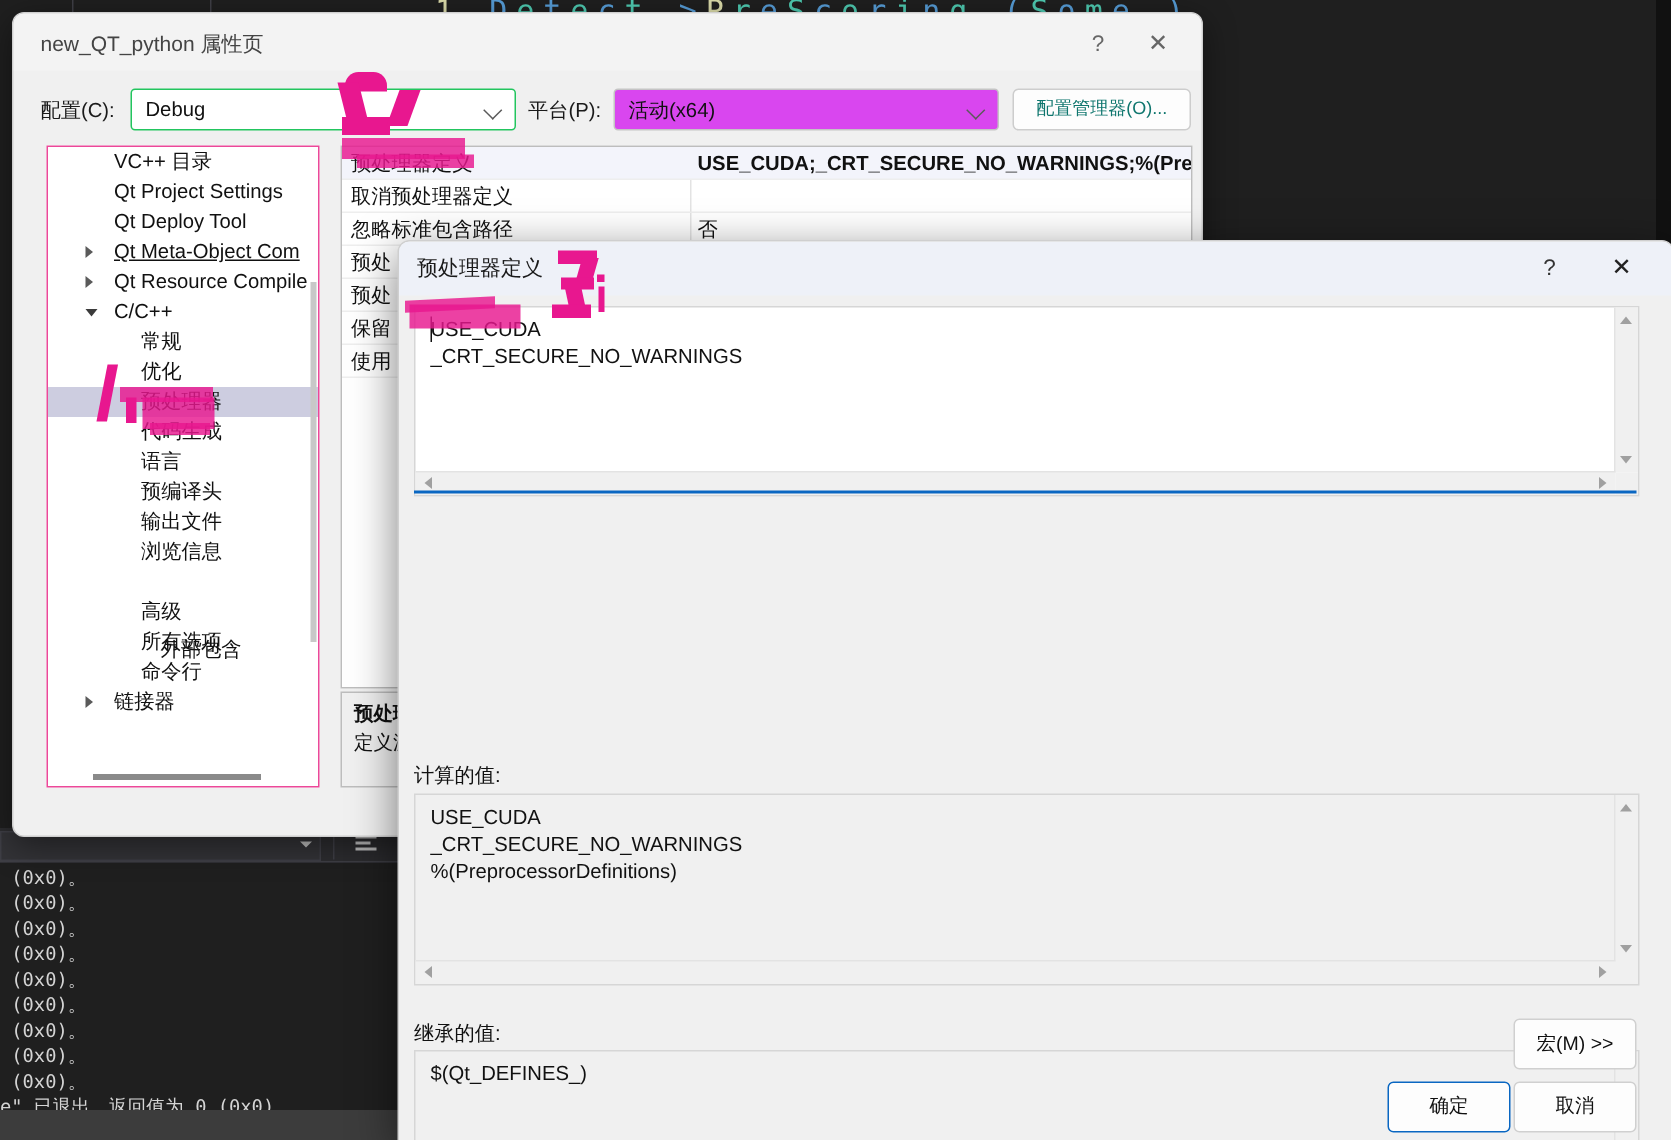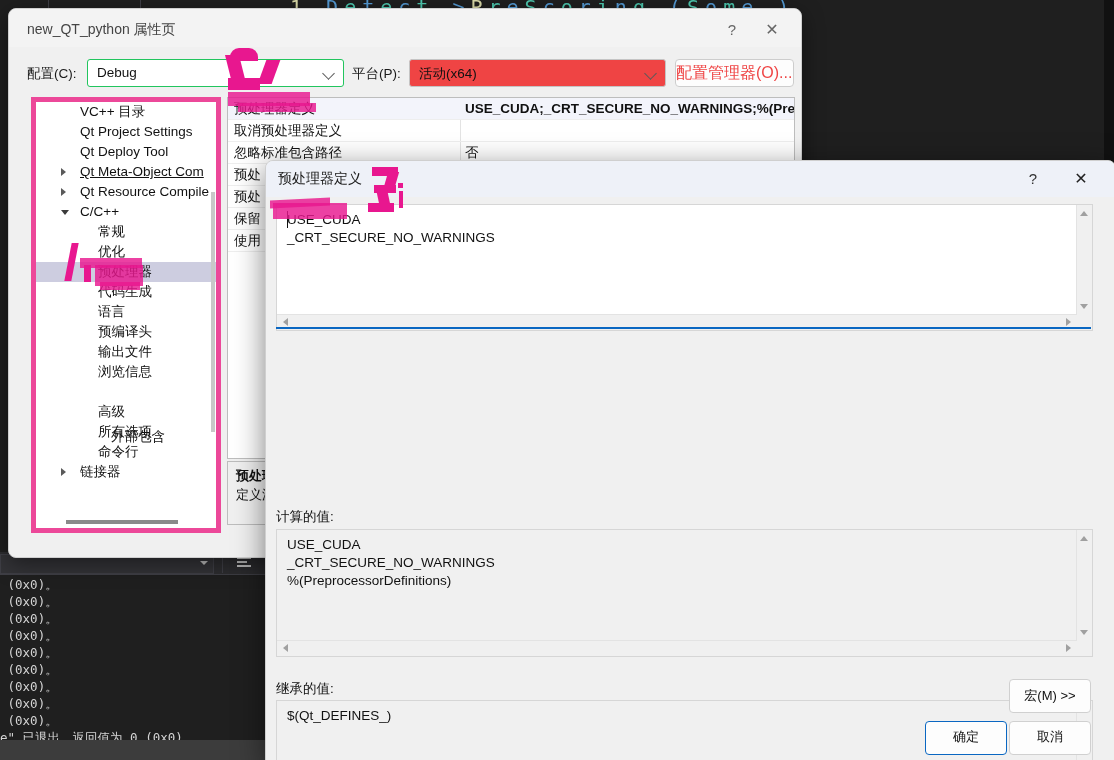--- a/index.html
+++ b/index.html
@@ -48,28 +48,28 @@
   #dlg1-title{position:absolute;left:18px;top:12px;font-size:14px;color:#444;}
   #dlg1-help{position:absolute;left:708px;top:9px;width:30px;height:24px;font-size:15px;color:#666;text-align:center;line-height:24px;cursor:default;}
   #dlg1-close{position:absolute;left:748px;top:9px;width:30px;height:24px;text-align:center;line-height:24px;font-size:16px;color:#666;cursor:default;}
 
   #dlg1-row-config{position:absolute;left:0;top:38px;width:792px;height:44px;}
   .lbl{font-size:13.5px;color:#1a1a1a;}
   #cfg-label{position:absolute;left:18px;top:18px;}
   #cfg-combo{position:absolute;left:78px;top:12px;width:255px;height:26px;background:#fff;border:1px solid #22c55e;border-radius:3px;}
   #cfg-combo .val{position:absolute;left:9px;top:5px;font-size:13.5px;color:#111;}
   #plat-label{position:absolute;left:343px;top:18px;}
-  #plat-combo{position:absolute;left:400px;top:12px;width:255px;height:26px;background:#ef4444;border:1px solid #c4c4c4;border-radius:3px;}
+  #plat-combo{position:absolute;left:400px;top:12px;width:255px;height:26px;background:#d946ef;border:1px solid #c4c4c4;border-radius:3px;}
   #plat-combo .val{position:absolute;left:9px;top:5px;font-size:13.5px;color:#111;}
   .chev{position:absolute;right:10px;top:9px;width:8px;height:8px;border-right:1.3px solid #5a5a5a;border-bottom:1.3px solid #5a5a5a;transform:rotate(45deg);}
   #cfgmgr-btn{position:absolute;left:666px;top:12px;width:117px;height:26px;background:#fdfdfd;border:1px solid #cdcdcd;border-radius:4px;
-      font-size:16px;color:#ef4444;line-height:25px;cursor:default;}
-
-  
-  #dlg1-tree{position:absolute;left:22px;top:88px;width:180px;height:426px;background:#fff;border:5px solid #ec4899;overflow:hidden;}
+      font-size:12px;color:#0f766e;text-align:center;line-height:25px;cursor:default;}
+
+  
+  #dlg1-tree{position:absolute;left:22px;top:88px;width:180px;height:426px;background:#fff;border:1px solid #ec4899;overflow:hidden;}
   .tree-item{position:relative;height:20px;line-height:20px;font-size:13.5px;color:#111;white-space:nowrap;cursor:default;}
   .tree-item .tl{position:absolute;left:0;top:0;}
   .tree-item.sel{background:#cdcde0;}
   .tw{position:absolute;width:0;height:0;border-top:4px solid transparent;border-bottom:4px solid transparent;border-left:5px solid #5a5a5a;top:6px;}
   .tw.open{border-left:4px solid transparent;border-right:4px solid transparent;border-top:5px solid #3b3b3b;border-bottom:0;top:8px;}
   #tree-scroll-v{position:absolute;right:0;top:0;width:6px;height:426px;}
   #tree-scroll-v .thumb{position:absolute;left:1px;top:90px;width:4px;height:240px;background:#c8c8c8;}
   #tree-scroll-h{position:absolute;left:0;bottom:0;width:180px;height:12px;}
   #tree-scroll-h .thumb{position:absolute;left:30px;top:4px;width:112px;height:4px;background:#8a8a8a;}
 

